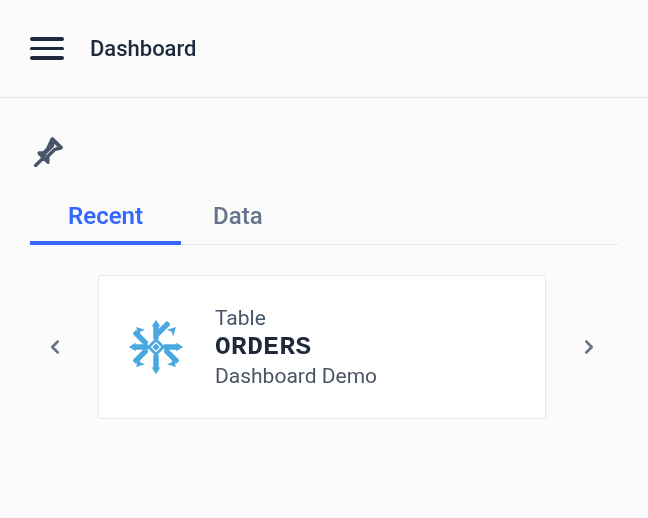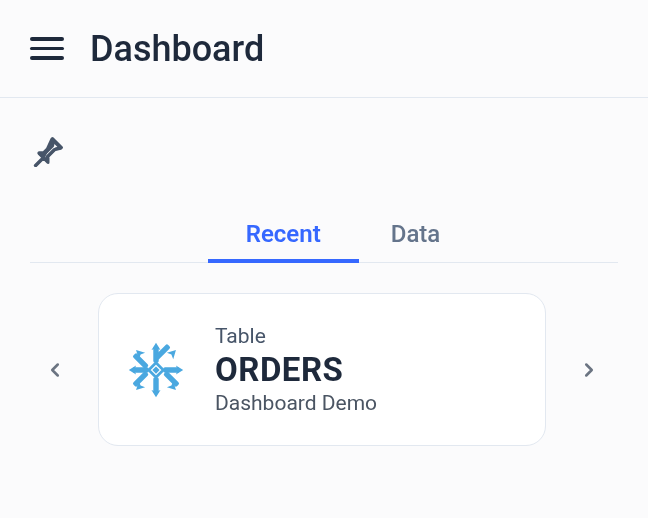--- a/index.html
+++ b/index.html
@@ -28,21 +28,21 @@
       width: 34px;
     }
     .hamburger span {
       display: block;
       height: 3.5px;
       width: 34px;
       background: #1e293b;
       border-radius: 2px;
     }
     .header-title {
-      font-size: 36px;
+      font-size: 22px;
       font-weight: 500;
       color: #1e293b;
     }
     .section {
       padding: 36px 30px 0 30px;
     }
     .section-head {
       display: flex;
       align-items: center;
       gap: 22px;
@@ -54,24 +54,23 @@
     }
     .section-title {
       font-size: 40px;
       font-weight: 600;
       color: #1e293b;
       letter-spacing: -0.5px;
     }
     .tabs {
       display: flex;
       gap: 70px;
-      margin-top: 50px;
+      margin-top: 32px;
       border-bottom: 1px solid #e2e8f0;
       padding-left: 38px;
-      justify-content: center;
     }
     .tab {
       padding-bottom: 14px;
       font-size: 24px;
       font-weight: 500;
       cursor: pointer;
       position: relative;
       color: #64748b;
     }
     .tab.active {
@@ -102,21 +101,21 @@
       justify-content: center;
       cursor: pointer;
       color: #6b7482;
       flex-shrink: 0;
     }
     .card {
       flex: 0 0 auto;
       width: 448px;
       background: #ffffff;
       border: 1px solid #e2e8f0;
-      border-radius: 20px;
+      border-radius: 2px;
       padding: 30px 28px;
       display: flex;
       align-items: center;
       gap: 30px;
       cursor: pointer;
     }
     .card-icon {
       width: 58px;
       height: 58px;
       flex-shrink: 0;
@@ -127,24 +126,25 @@
     .card-body {
       display: flex;
       flex-direction: column;
       gap: 2px;
     }
     .card-kind {
       font-size: 21px;
       color: #475569;
     }
     .card-title {
-      font-size: 33px;
+      font-size: 26px;
       font-weight: 700;
       color: #1e293b;
       letter-spacing: 0.5px;
+      font-family: Liberation Mono, monospace;
     }
     .card-sub {
       font-size: 21px;
       color: #4b5563;
     }
   </style>
 </head>
 <body>
 
 <div class="header">

